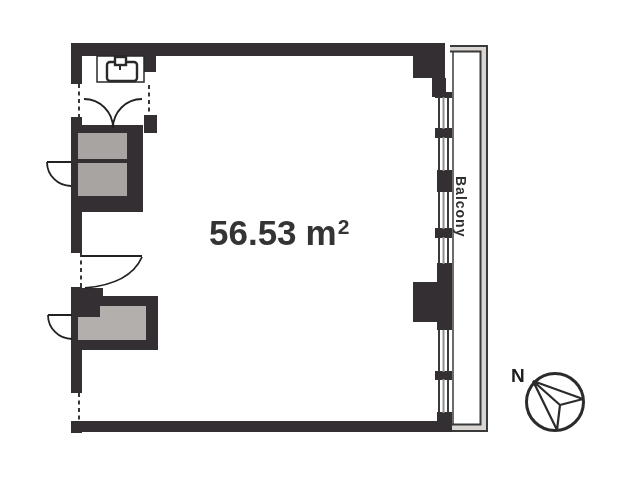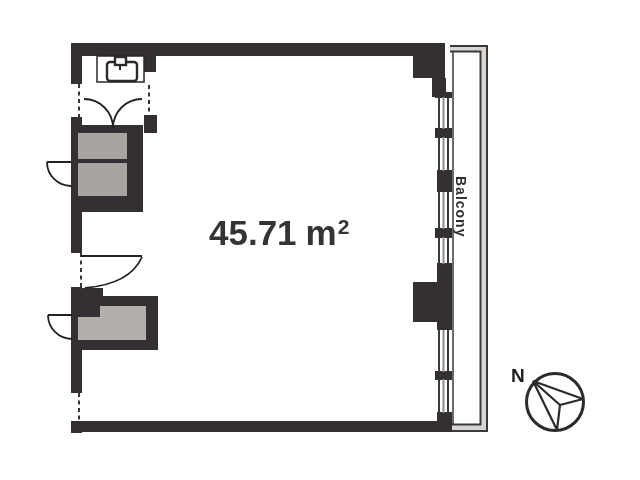--- a/index.html
+++ b/index.html
@@ -149,20 +149,20 @@
       <line x1="120" y1="64" x2="120" y2="70" stroke="#2a2a2a" stroke-width="2"></line>
     </g>
 
     <g>
       <circle class="compass" cx="555" cy="402" r="28.5" stroke-width="3"></circle>
       <path class="compass" stroke-width="2.2" d="M533,381 L583,399 M533,381 L557,430 M533,381 L560,405 M583,399 L560,405 M557,430 L560,405"></path>
     </g>
   </svg>
 
   <div class="area-label">
-    <span>45.71</span><span class="unit">m</span><sup>2</sup>
+    <span>56.53</span><span class="unit">m</span><sup>2</sup>
   </div>
 
   <div class="balcony-label">Balcony</div>
 
   <div class="n-label">N</div>
 
 </div>
 
 </body></html>

